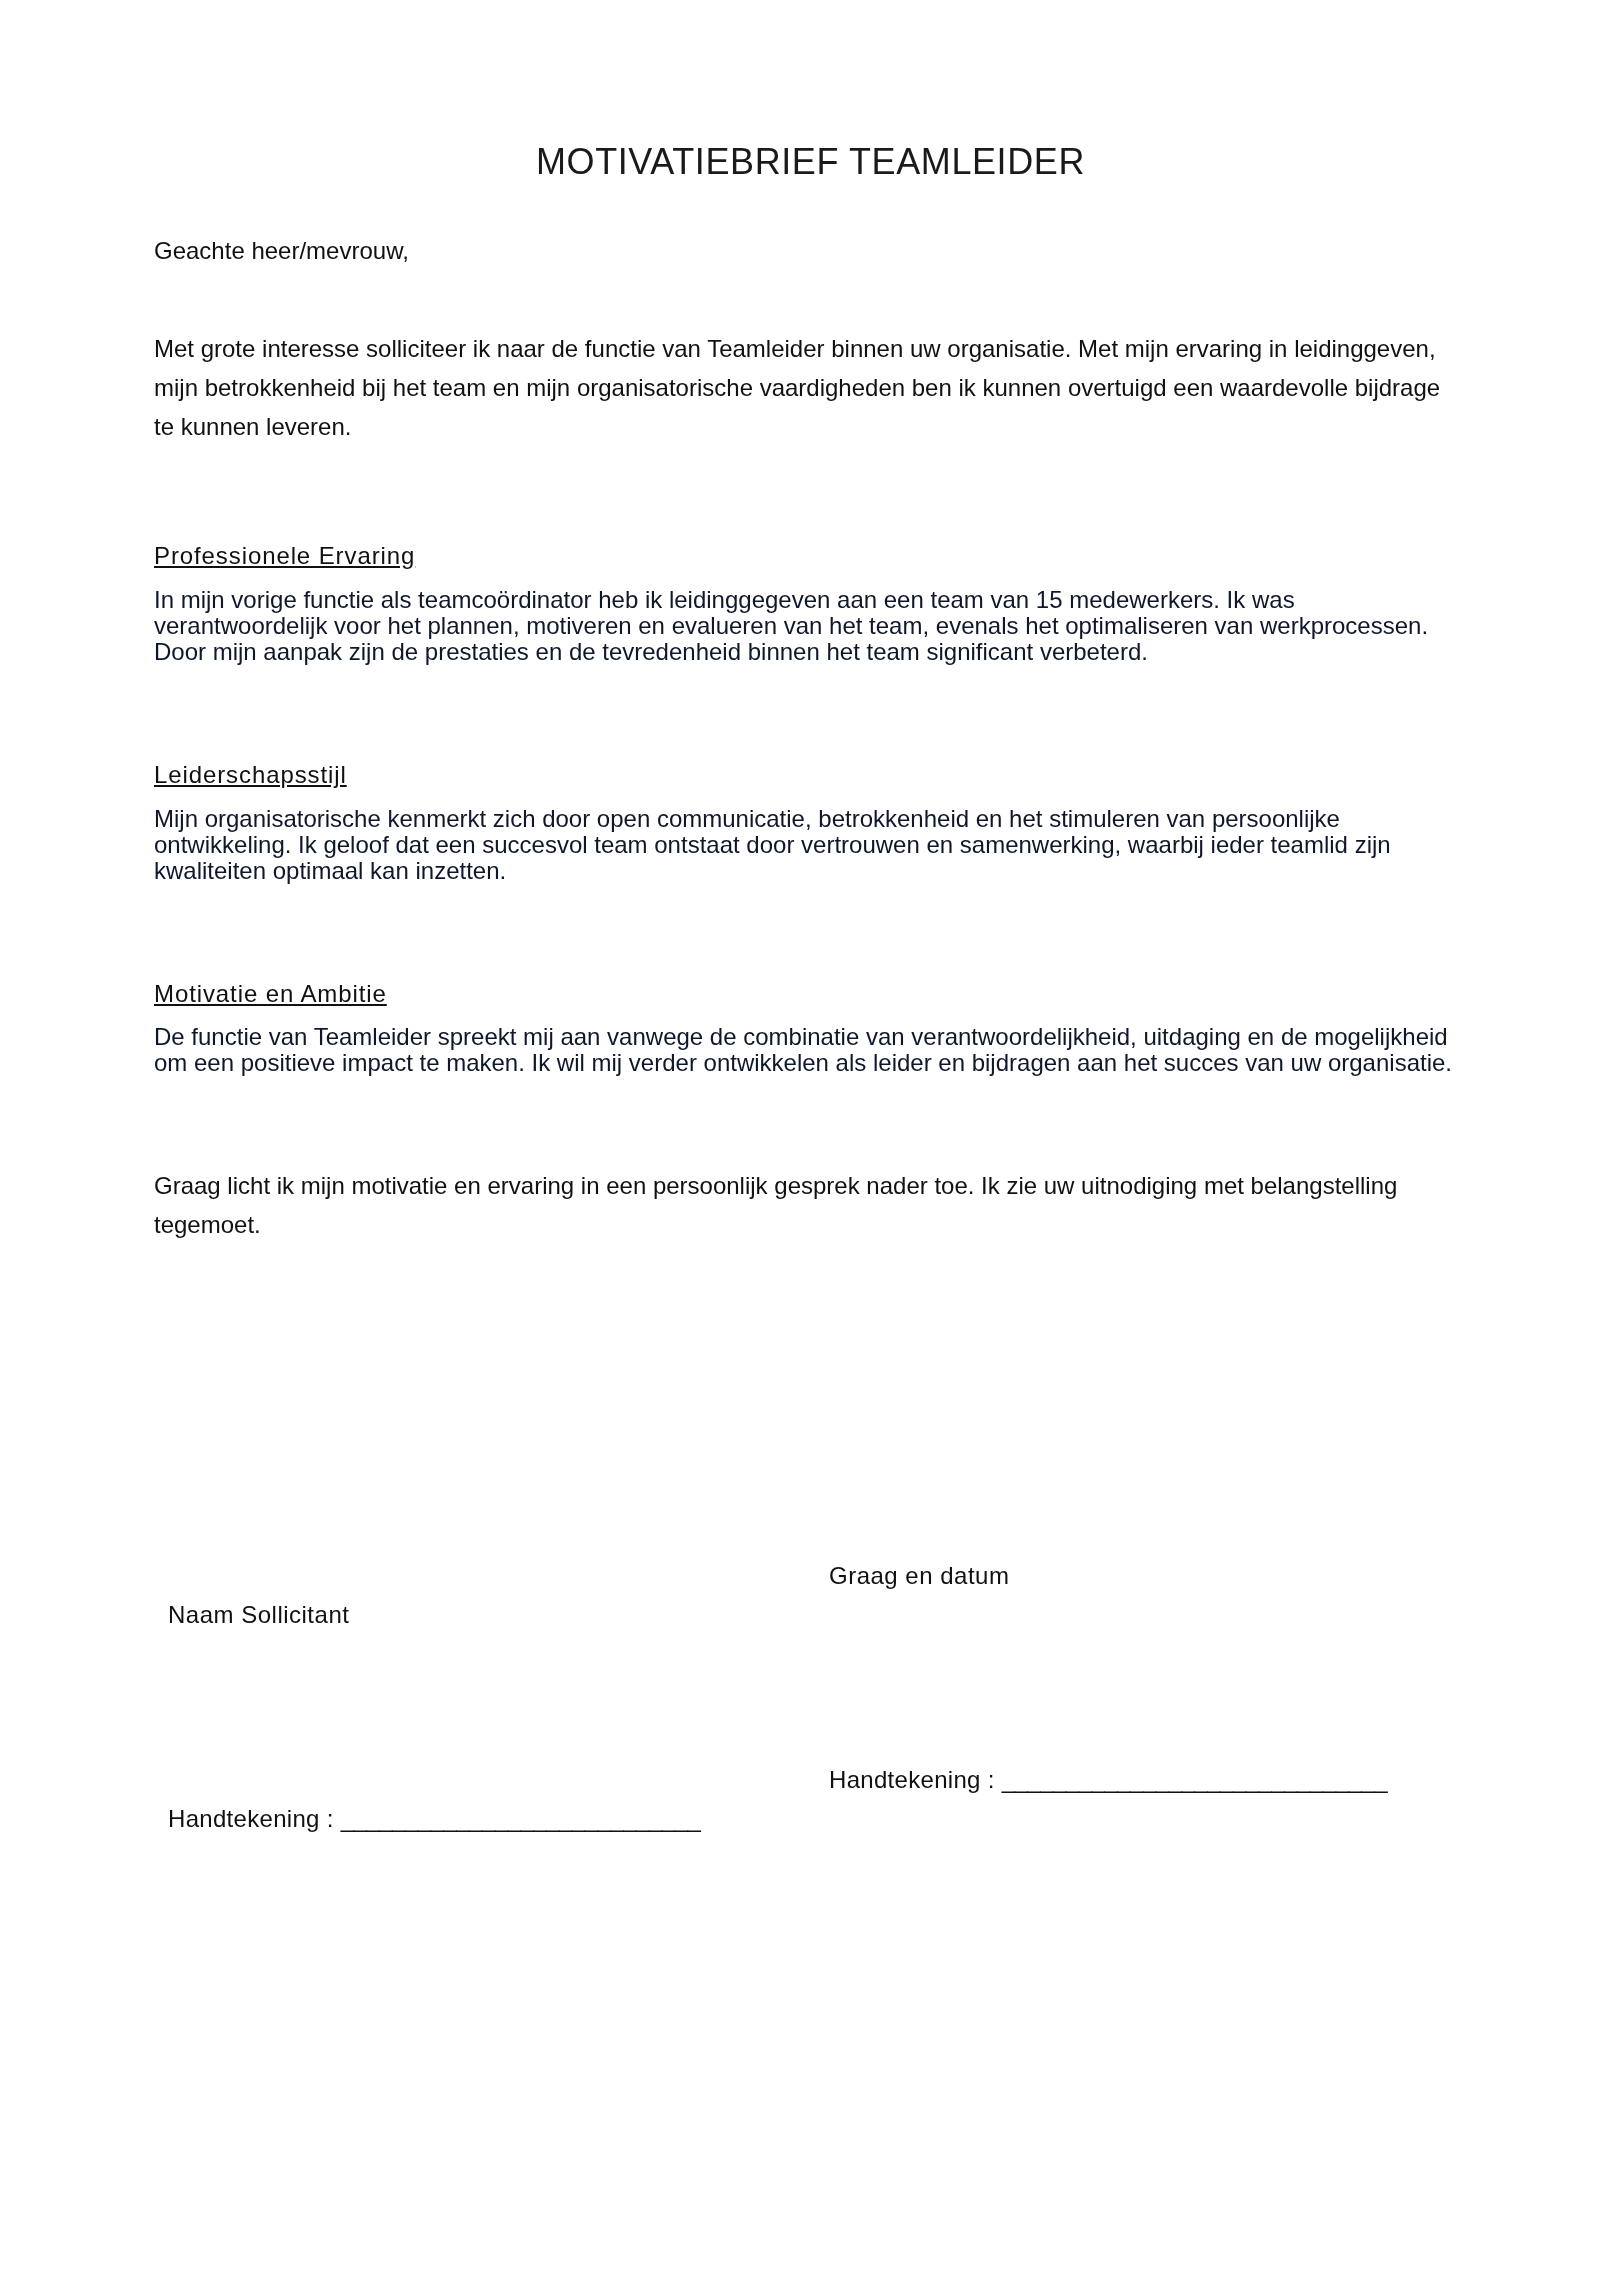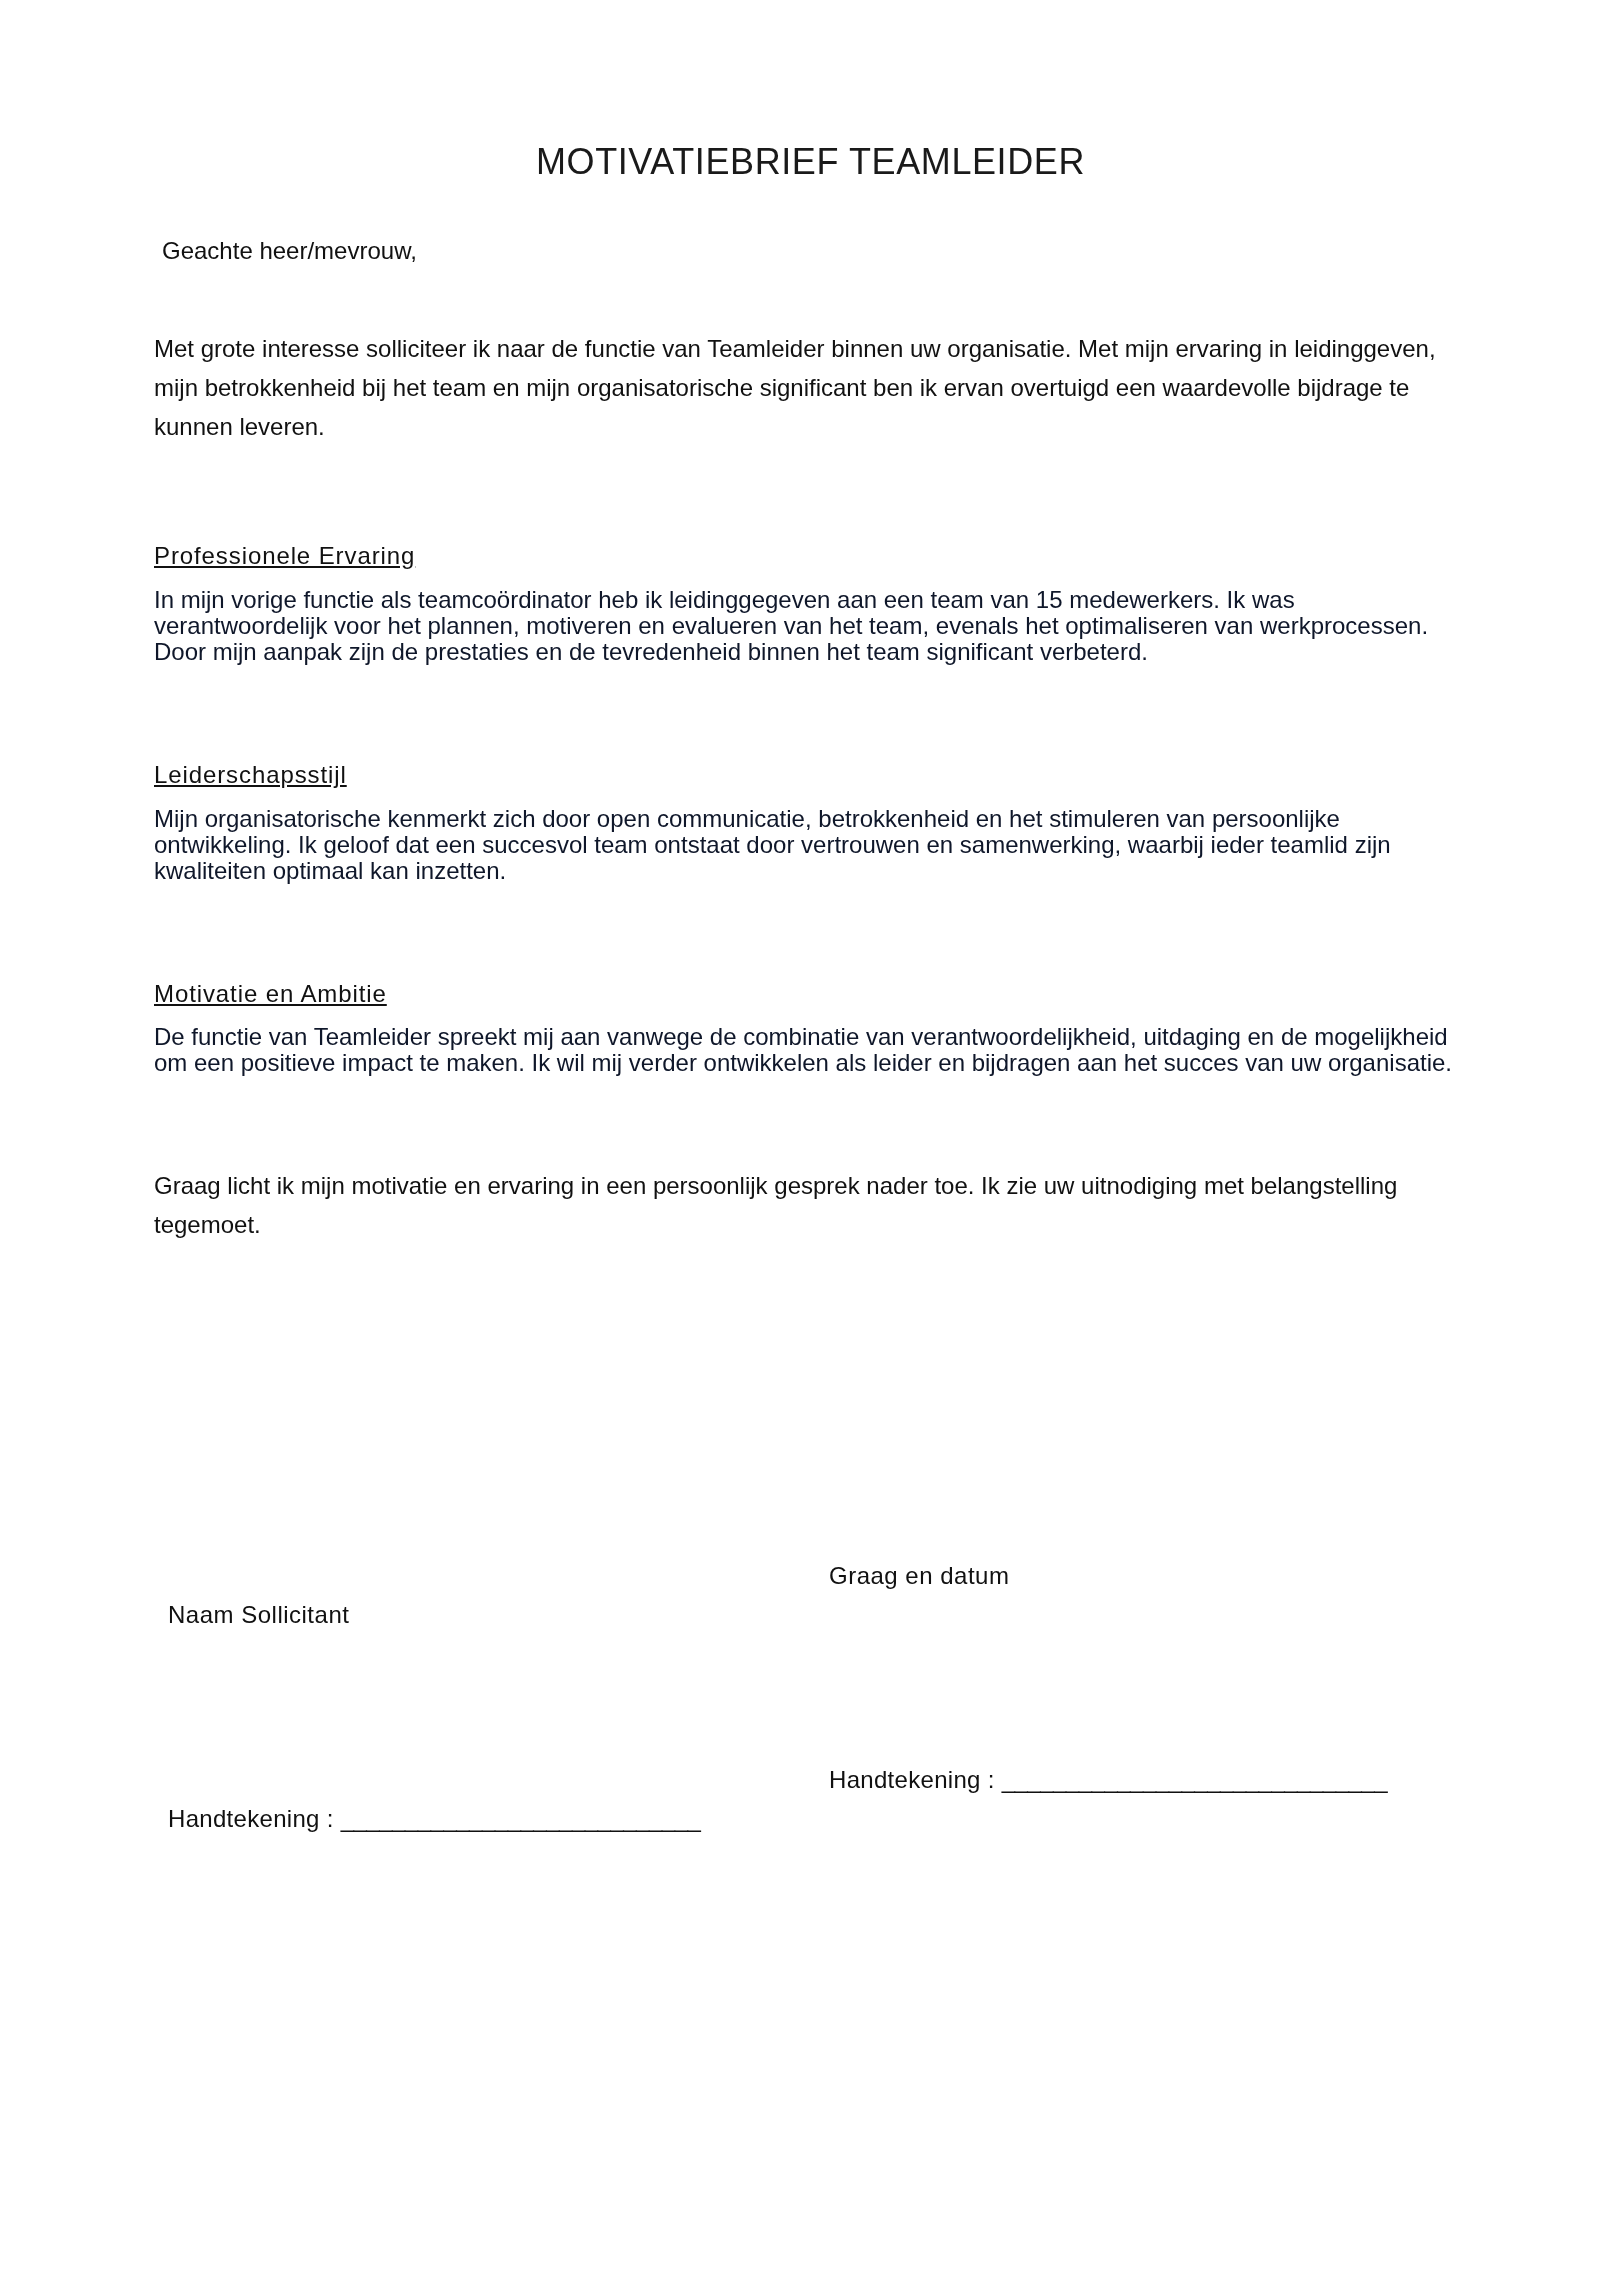--- a/index.html
+++ b/index.html
@@ -46,21 +46,21 @@
   .para {
     font-size: 24px;
     line-height: 39px;
     font-weight: 400;
     color: #111111;
     text-align: left;
     margin: 0;
   }
 
   .salutation {
-    margin: 0 0 59px 8px;
+    margin: 0 0 59px 0;
   }
 
   .intro {
     margin: 0 0 90px 0;
   }
 
   .section {
     margin: 0 0 90px 0;
   }
 
@@ -135,21 +135,21 @@
 <body>
 
 <div class="page">
 
   <h1 class="doc-title">MOTIVATIEBRIEF TEAMLEIDER</h1>
 
   <div class="content">
 
     <p class="para salutation">Geachte heer/mevrouw,</p>
 
-    <p class="para intro">Met grote interesse solliciteer ik naar de functie van Teamleider binnen uw organisatie. Met mijn ervaring in leidinggeven, mijn betrokkenheid bij het team en mijn organisatorische significant ben ik ervan overtuigd een waardevolle bijdrage te kunnen leveren.</p>
+    <p class="para intro">Met grote interesse solliciteer ik naar de functie van Teamleider binnen uw organisatie. Met mijn ervaring in leidinggeven, mijn betrokkenheid bij het team en mijn organisatorische vaardigheden ben ik kunnen overtuigd een waardevolle bijdrage te kunnen leveren.</p>
 
     <div class="section">
       <div class="section-heading">Professionele Ervaring</div>
       <p class="section-body">In mijn vorige functie als teamcoördinator heb ik leidinggegeven aan een team van 15 medewerkers. Ik was verantwoordelijk voor het plannen, motiveren en evalueren van het team, evenals het optimaliseren van werkprocessen. Door mijn aanpak zijn de prestaties en de tevredenheid binnen het team significant verbeterd.</p>
     </div>
 
     <div class="section">
       <div class="section-heading">Leiderschapsstijl</div>
       <p class="section-body">Mijn organisatorische kenmerkt zich door open communicatie, betrokkenheid en het stimuleren van persoonlijke ontwikkeling. Ik geloof dat een succesvol team ontstaat door vertrouwen en samenwerking, waarbij ieder teamlid zijn kwaliteiten optimaal kan inzetten.</p>
     </div>

